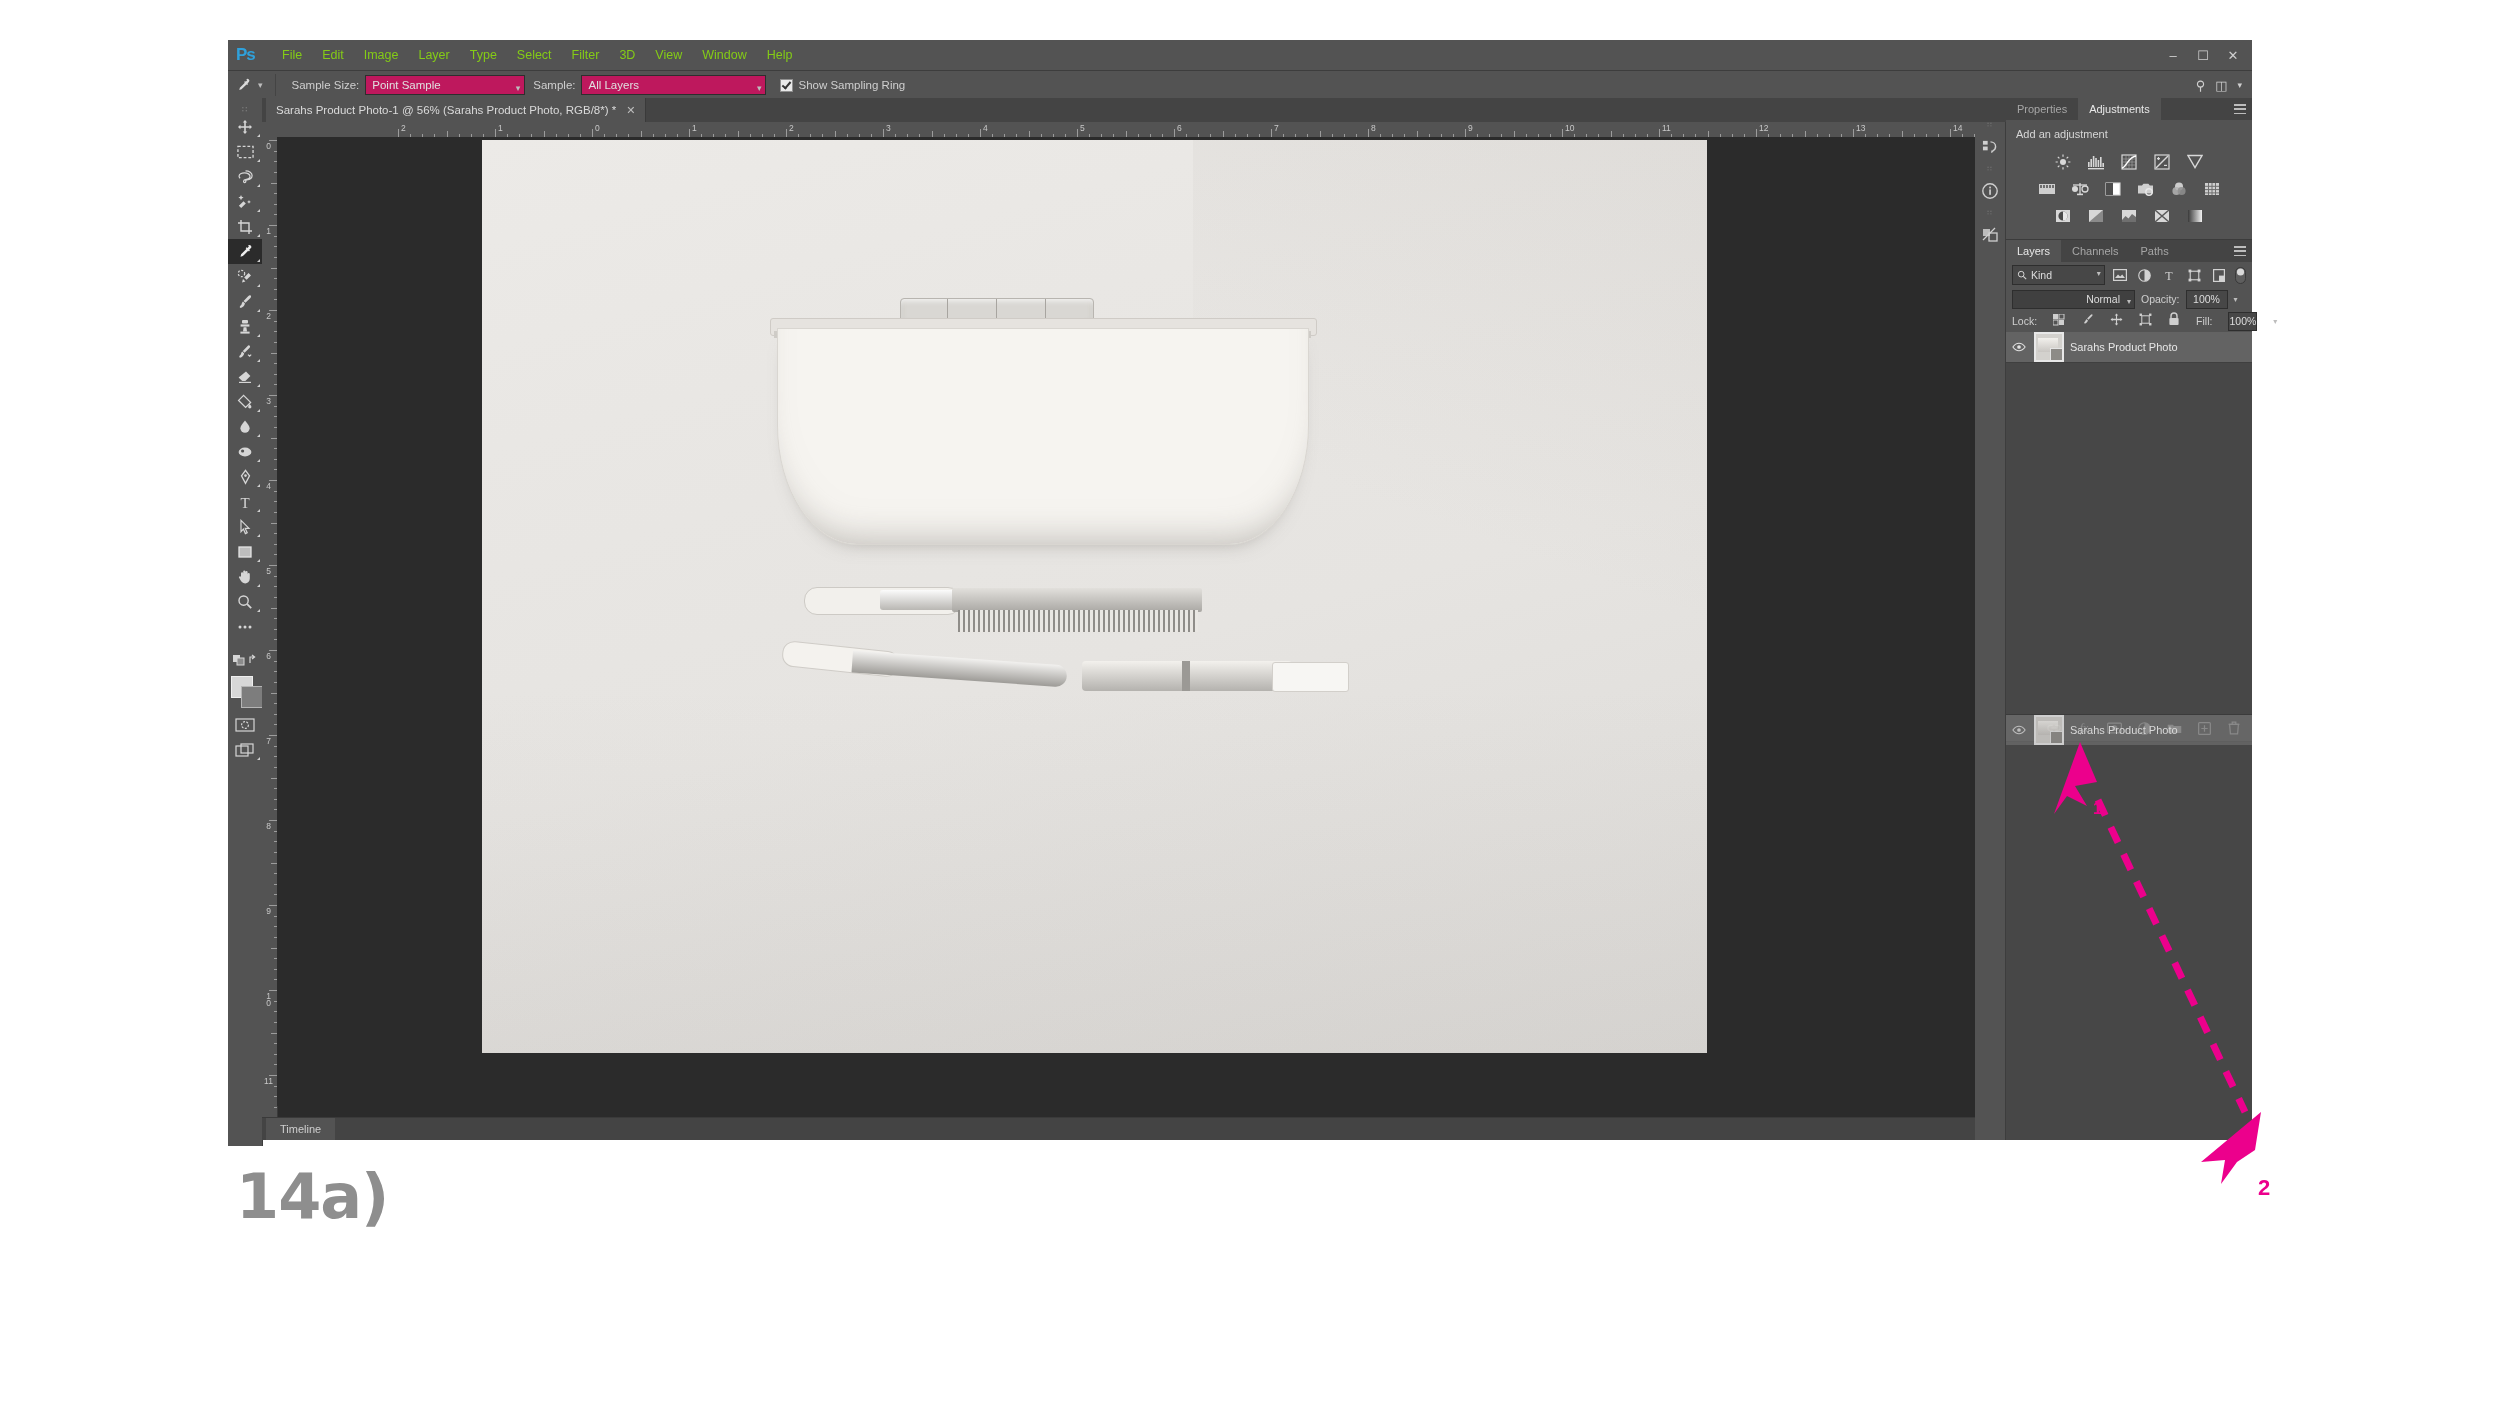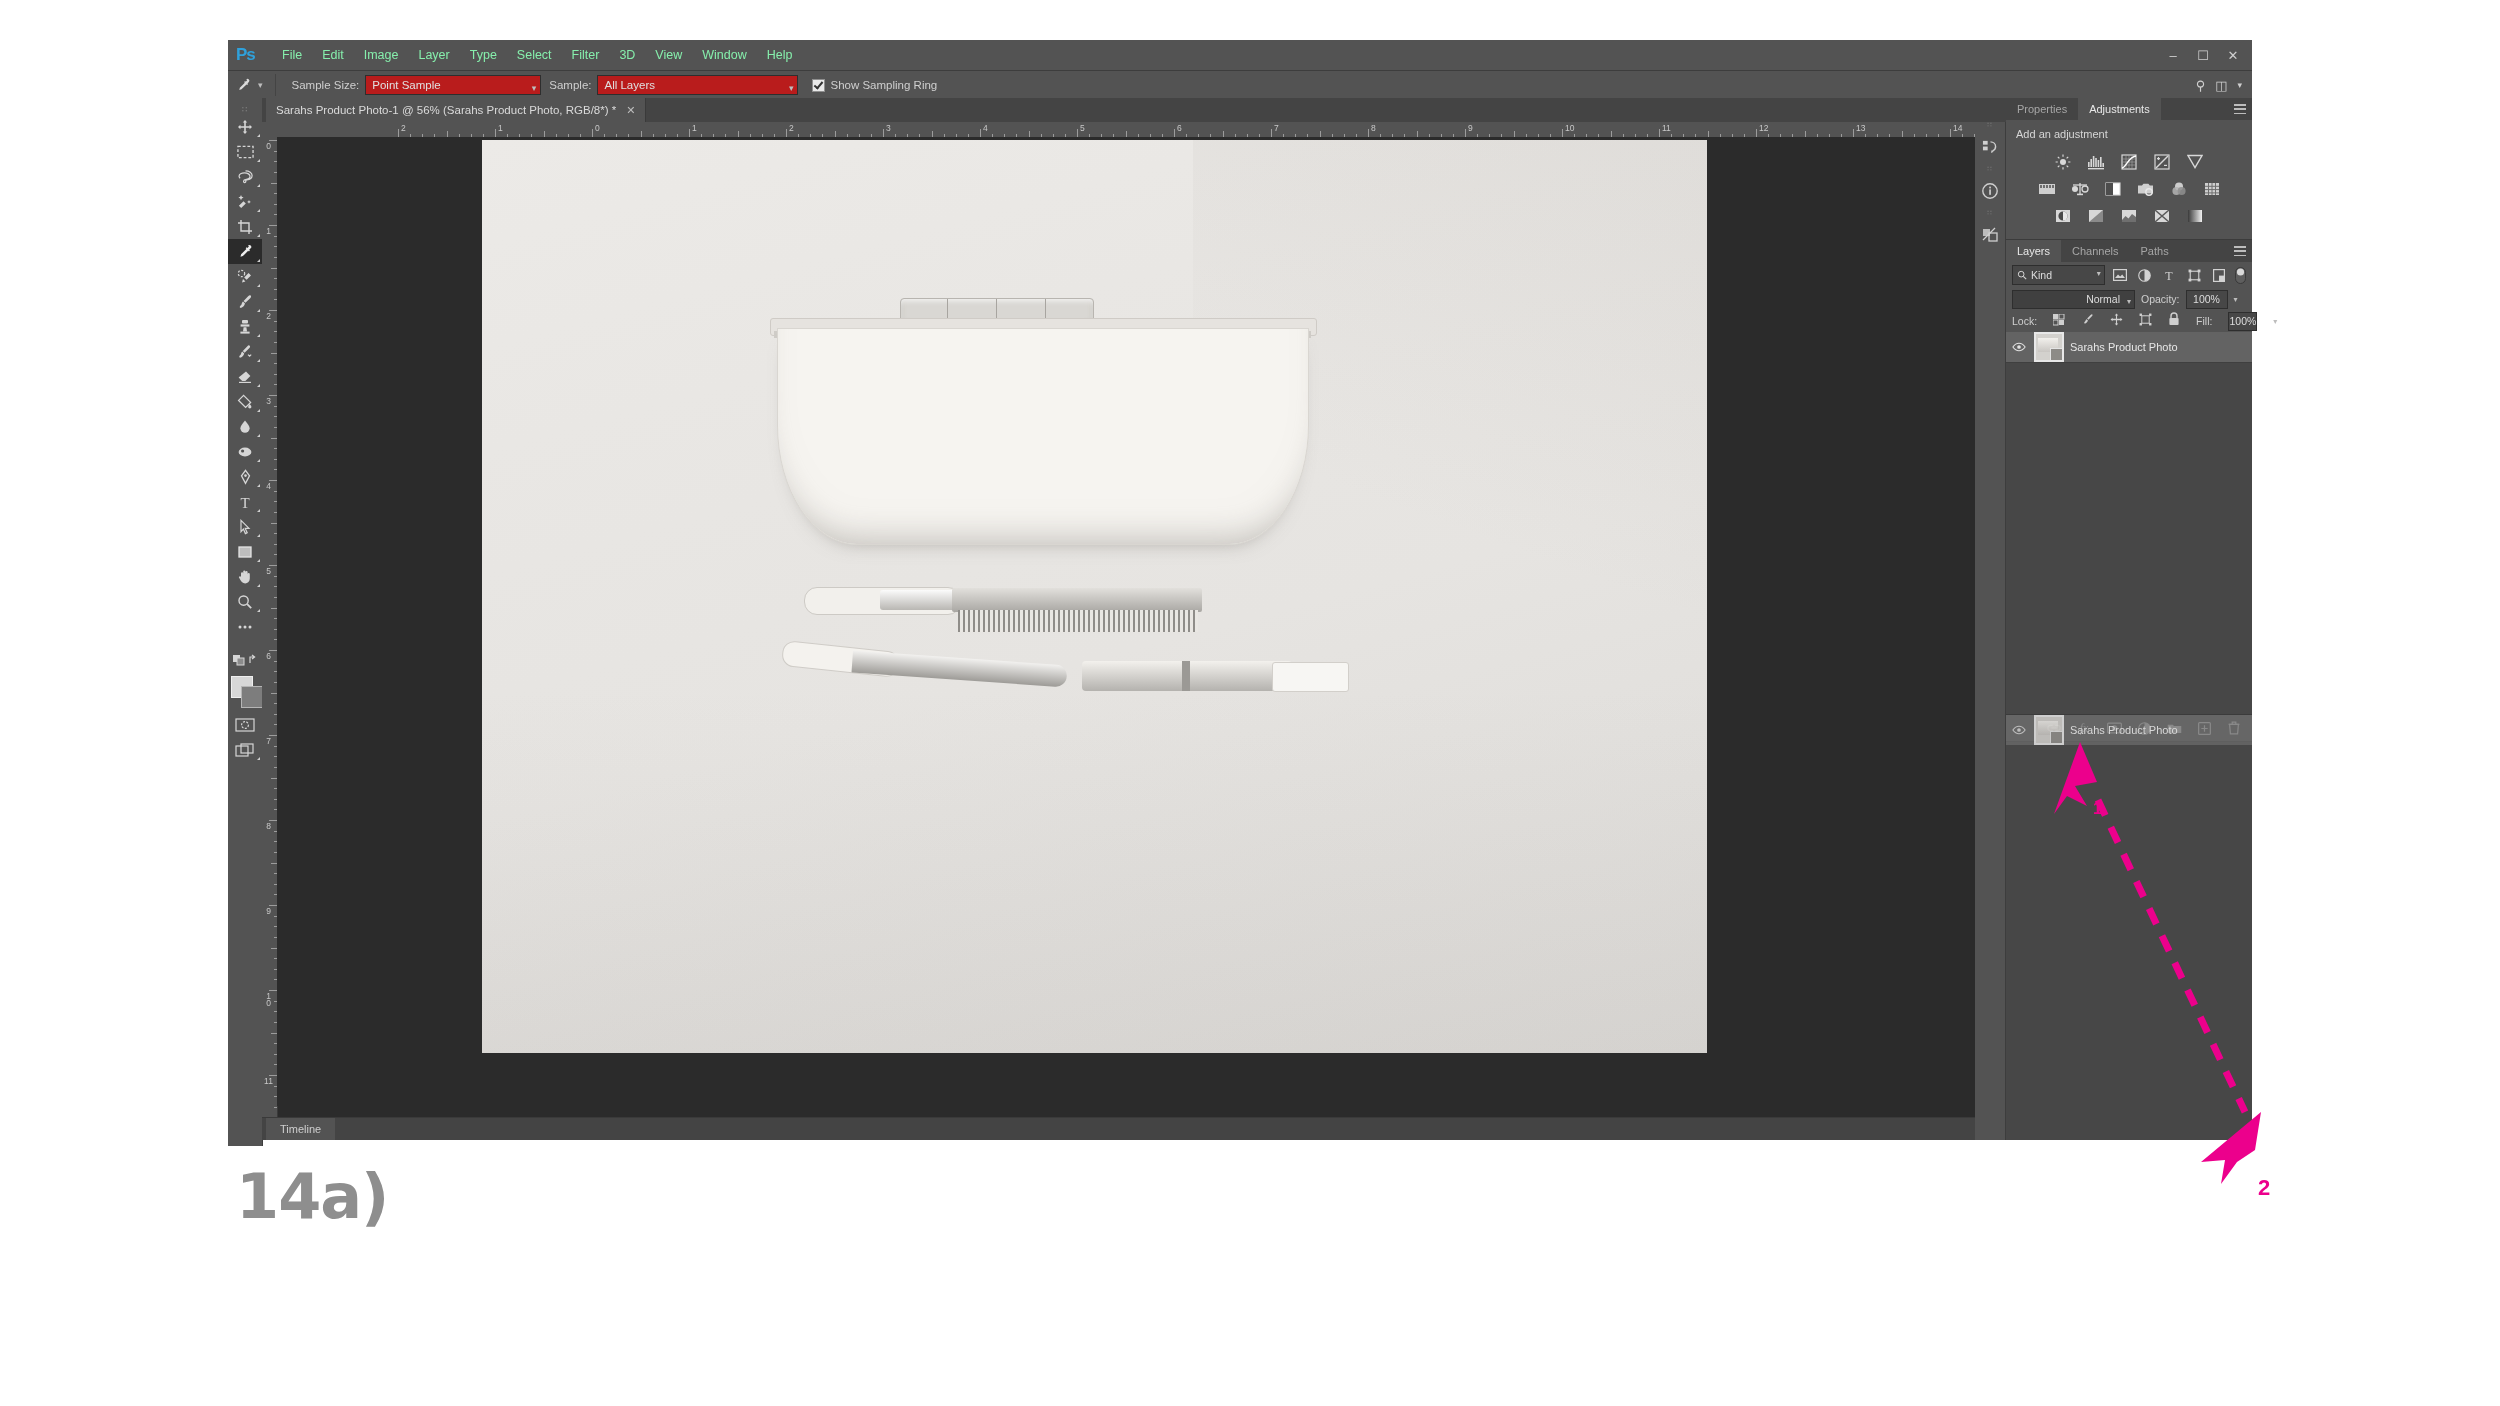--- a/index.html
+++ b/index.html
@@ -5,29 +5,29 @@
   html,body{margin:0;padding:0;background:#ffffff;}
   body{width:2500px;height:1406px;font-family:"Liberation Sans",sans-serif;overflow:hidden;}
 
   
   #app{position:absolute;left:228px;top:40px;width:2024px;height:1100px;background:#535353;}
 
   
   .titlebar{position:absolute;left:0;top:0;width:100%;height:30px;background:#535353;}
   .pslogo{position:absolute;left:8px;top:5px;width:26px;height:20px;color:#2fa1db;font-size:17px;font-weight:bold;letter-spacing:-1px;line-height:20px;}
   .menubar{position:absolute;left:44px;top:4px;height:22px;display:flex;align-items:center;}
-  .menu-item{color:#86efac;font-size:12.5px;padding:3px 10px;line-height:16px;white-space:nowrap;}
+  .menu-item{color:#84cc16;font-size:12.5px;padding:3px 10px;line-height:16px;white-space:nowrap;}
   .winbtns{position:absolute;right:4px;top:4px;display:flex;gap:0px;}
   .winbtn{width:30px;height:22px;color:#cfcfcf;font-size:13px;display:flex;align-items:center;justify-content:center;}
 
   
   .optionsbar{position:absolute;left:0;top:30px;width:100%;height:28px;background:#535353;border-top:1px solid #3d3d3d;border-bottom:1px solid #3d3d3d;display:flex;align-items:center;}
   .ob-sep{width:1px;height:22px;background:#444;margin:0 8px;}
   .ob-label{color:#cfcfcf;font-size:11.5px;margin:0 6px 0 8px;white-space:nowrap;}
-  .ob-select{background:#b91c1c;border:1px solid #2e2e2e;color:#e0e0e0;font-size:11.5px;height:18px;line-height:18px;padding:0 18px 0 6px;position:relative;white-space:nowrap;}
+  .ob-select{background:#be185d;border:1px solid #2e2e2e;color:#e0e0e0;font-size:11.5px;height:18px;line-height:18px;padding:0 2px 0 6px;position:relative;white-space:nowrap;}
   .ob-select .cv{position:absolute;right:4px;top:3px;font-size:9px;color:#bdbdbd;}
   .ob-check{display:flex;align-items:center;gap:5px;color:#cfcfcf;font-size:11.5px;margin-left:14px;}
   .cbox{width:11px;height:11px;background:#e9e9e9;border:1px solid #8f8f8f;position:relative;}
   .cbox:after{content:"";position:absolute;left:3px;top:0px;width:3px;height:7px;border:solid #333;border-width:0 2px 2px 0;transform:rotate(40deg);}
   .ob-right{margin-left:auto;display:flex;align-items:center;gap:10px;padding-right:10px;}
   .ob-icon{color:#cfcfcf;font-size:13px;}
 
   
   .toolpanel{position:absolute;left:0;top:58px;width:34px;height:1042px;background:#535353;border-right:1px solid #3d3d3d;padding-top:6px;}
   .tgrip{height:10px;display:flex;align-items:center;justify-content:center;color:#9a9a9a;font-size:8px;letter-spacing:1px;}

